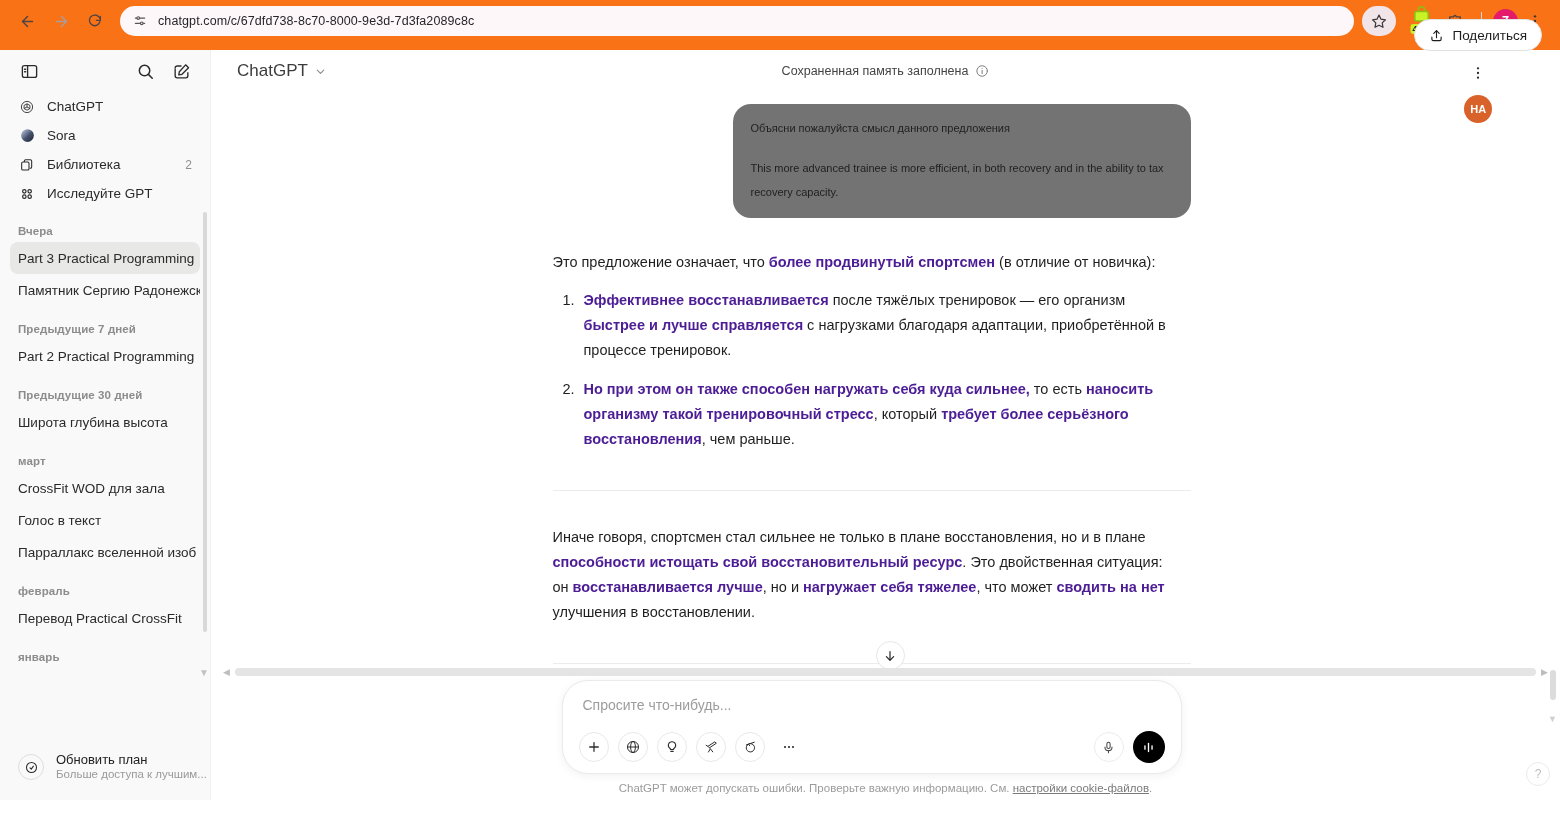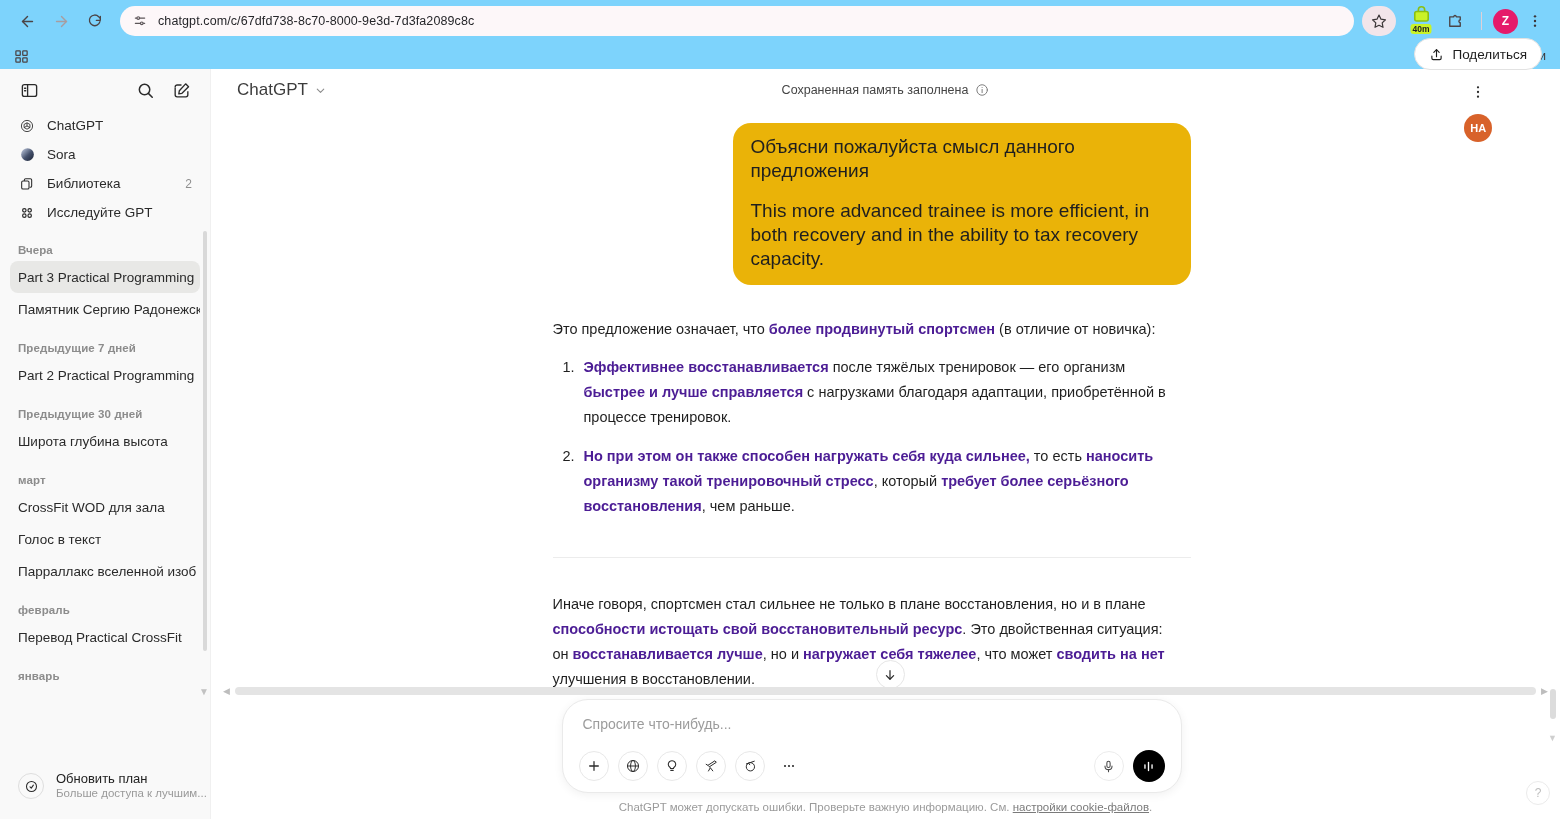--- a/index.html
+++ b/index.html
@@ -5,22 +5,22 @@
   * { box-sizing: border-box; margin: 0; padding: 0; }
   html, body {
     width: 1560px; height: 820px;
     font-family: "Liberation Sans", sans-serif;
     background: #ffffff;
     overflow: hidden;
   }
 
   
   .browser-chrome {
-    height: 69px;
-    background: #7dd3fc;
+    height: 50px;
+    background: #f97316;
     position: relative;
   }
   .nav-row {
     height: 42px;
     display: flex;
     align-items: center;
     padding: 0 12px;
     gap: 4px;
   }
   .nav-btn {
@@ -318,25 +318,25 @@
   }
   .convo-inner {
     width: 638px;
     margin: 0 auto;
     padding-top: 12px;
     padding-bottom: 40px;
     position: relative;
     left: -14px;
   }
   .user-msg {
-    background: #eab308;
+    background: #737373;
     border-radius: 18px;
     padding: 12px 18px 14px 18px;
     margin-left: 180px;
-    font-size: 19px;
+    font-size: 11px;
     line-height: 24px;
     color: #1f1f1f;
   }
   .user-msg p + p { margin-top: 16px; }
 
   .assistant {
     font-size: 14.5px;
     line-height: 24px;
     color: #1f1f1f;
     padding-top: 32px;

